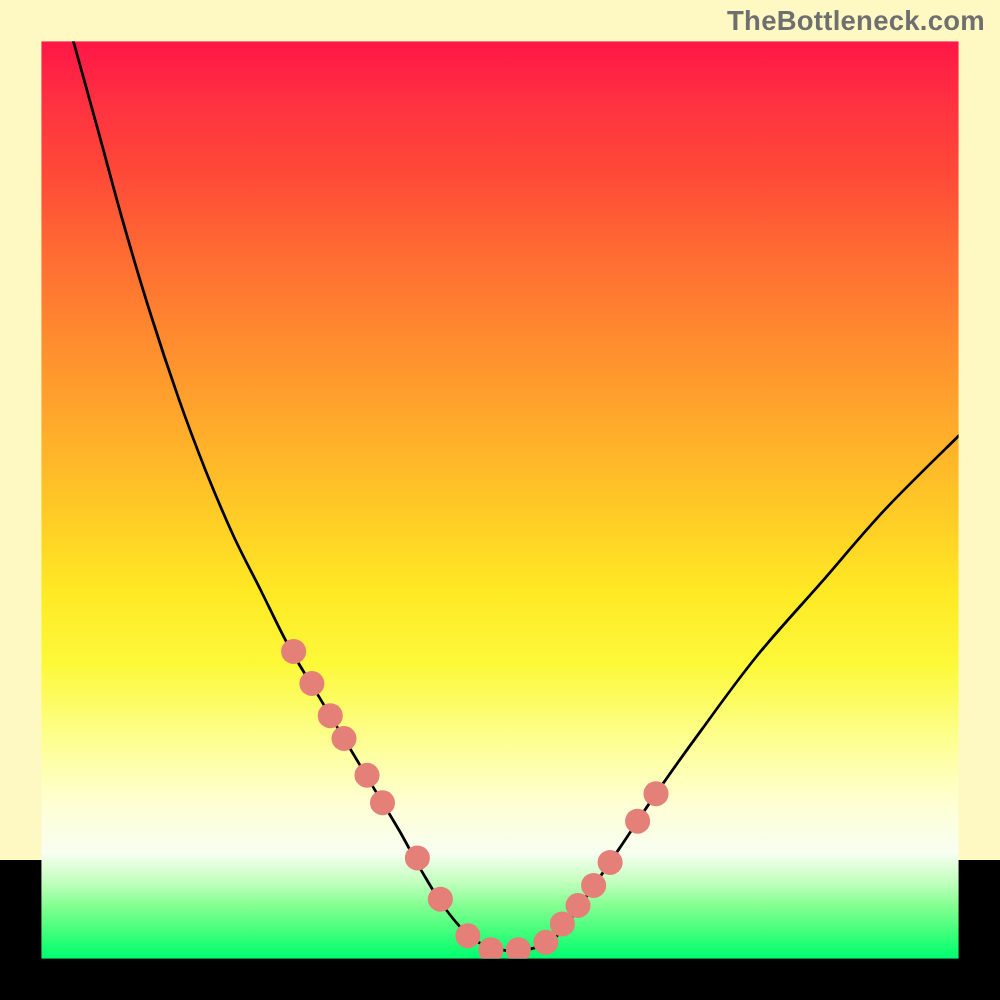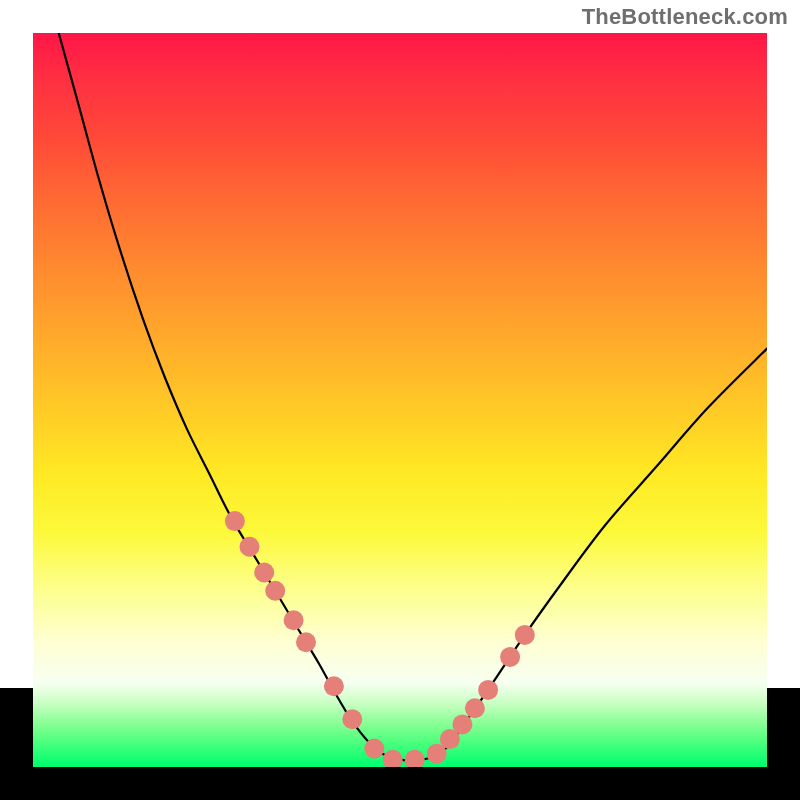--- a/index.html
+++ b/index.html
@@ -9,21 +9,21 @@
     height: 800px;
     background: #000;
     overflow: hidden;
   }
   .frame {
     position: absolute;
     top: 0;
     left: 0;
     width: 800px;
     height: 688px;
-    background: #ffffff;
+    background: #fef9c3;
   }
   .plot-area {
     position: absolute;
     top: 33px;
     left: 33px;
     width: 734px;
     height: 734px;
     overflow: hidden;
   }
   .gradient-bg {

